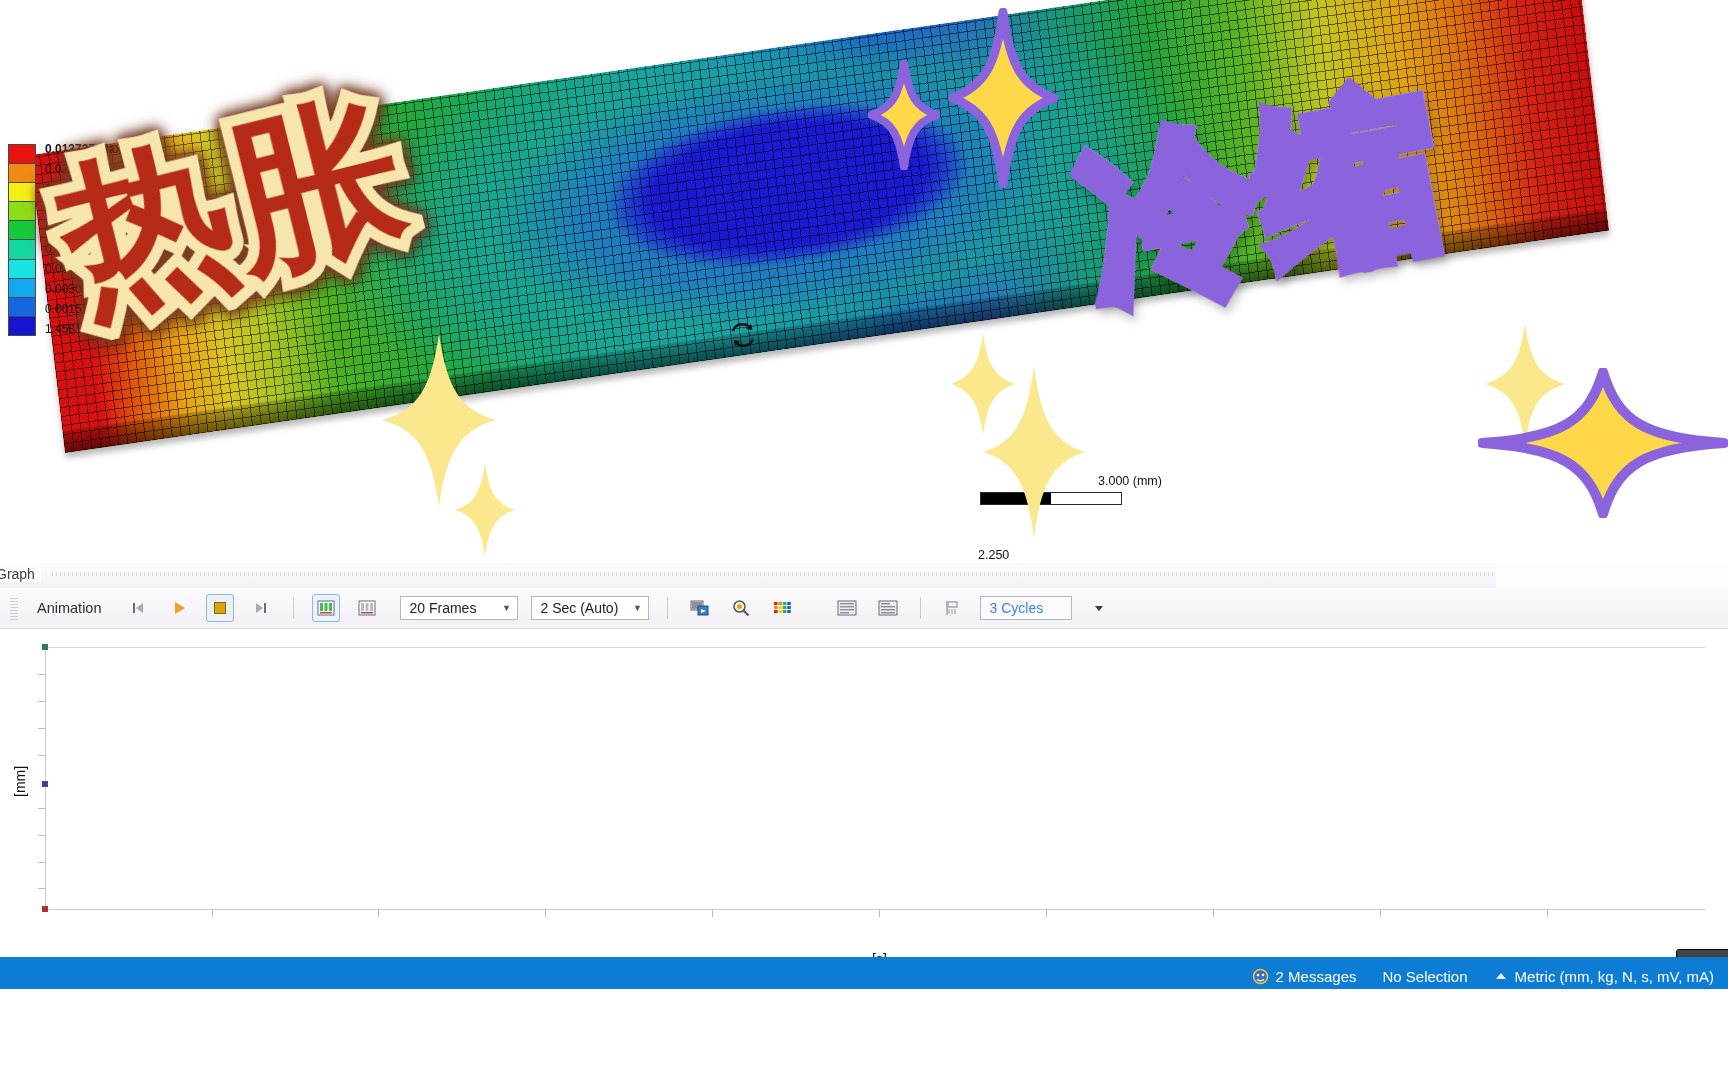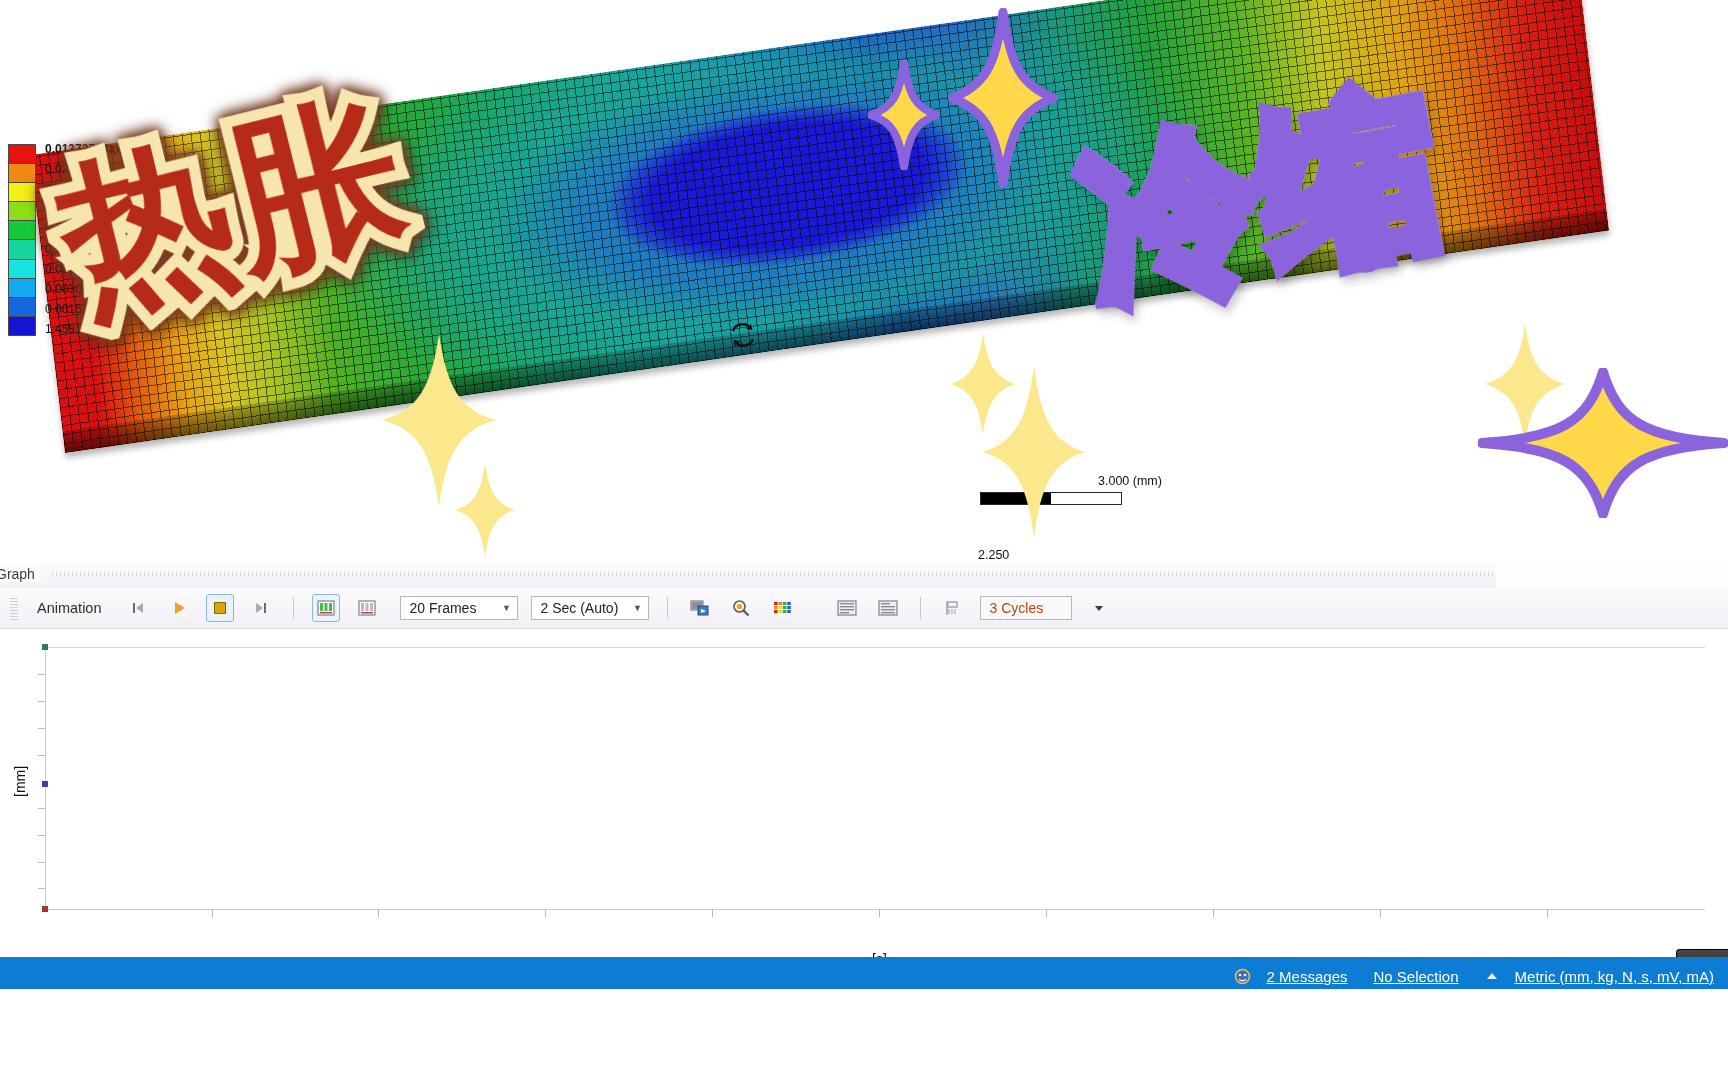--- a/index.html
+++ b/index.html
@@ -111,21 +111,21 @@
       background-image:repeating-linear-gradient(0deg,#cfccd8 0 1px,transparent 1px 3px);}
   #anim-toolbar .lbl{font-size:14.5px;color:#2e2e2e;margin:0 10px 0 6px;}
   .tb-btn{width:26px;height:26px;display:flex;align-items:center;justify-content:center;
       border:1px solid transparent;border-radius:3px;background:transparent;}
   .tb-btn.sel{border-color:#8fb6dc;background:#eaf2fa;}
   .tb-sep{width:1px;height:22px;background:#cbc8d4;margin:0 5px;}
   .combo{height:24px;border:1px solid #b9b6c2;background:#fff;display:flex;align-items:center;
       font-size:14px;color:#222;padding:0 4px 0 8px;box-sizing:border-box;}
   .combo .v{flex:1 1 auto;}
   .combo .arr{width:14px;text-align:center;color:#55525c;font-size:9px;}
-  .combo.dis{color:#c2410c;background:#fafafa;}
+  .combo.dis{color:#3b82f6;background:#fafafa;}
 
   #plot-area{position:absolute;left:0;top:66px;width:1728px;height:390px;background:#fff;}
   #y-axis-title{position:absolute;left:12px;top:168px;font-size:14px;color:#111;
       transform:rotate(-90deg);transform-origin:left top;white-space:nowrap;}
   #x-axis-title{position:absolute;left:872px;top:322px;font-size:14px;color:#111;}
   .axis-line{position:absolute;background:#c9c9cf;}
   .tick{position:absolute;background:#b9b9c2;}
   .marker{position:absolute;width:6px;height:6px;}
 
   #hscroll{position:absolute;left:44px;top:345px;width:1660px;height:16px;
@@ -134,21 +134,21 @@
   #ch-button{position:absolute;left:1676px;top:320px;width:66px;height:34px;
       background:linear-gradient(180deg,#4a4a4a,#101010);border:1px solid #000;border-radius:3px;
       display:flex;align-items:center;justify-content:center;color:#fff;font-size:15px;letter-spacing:1px;}
   #ch-button .dots{position:absolute;left:6px;top:7px;width:10px;height:20px;
       background-image:repeating-linear-gradient(0deg,#8a8a8a 0 1px,transparent 1px 3px);}
 
   
   #statusbar{position:absolute;left:0;top:957px;width:1728px;height:123px;background:#0c7cd5;}
   #statusbar .row{position:absolute;left:0;top:6px;width:1728px;height:26px;
       display:flex;align-items:center;justify-content:flex-end;color:#fff;font-size:15px;gap:26px;padding-right:14px;box-sizing:border-box;}
-  #statusbar .item{display:flex;align-items:center;gap:16px;white-space:nowrap;text-decoration:underline;}
+  #statusbar .item{display:flex;align-items:center;gap:7px;white-space:nowrap;}
   #statusbar-mask{position:absolute;left:0;top:32px;width:1728px;height:91px;background:#fff;}
 </style>
 </head>
 <body>
 
 <div id="viewport">
 
   <div id="plate-wrap">
     <div id="plate">
       <div class="base band-layer"></div>

